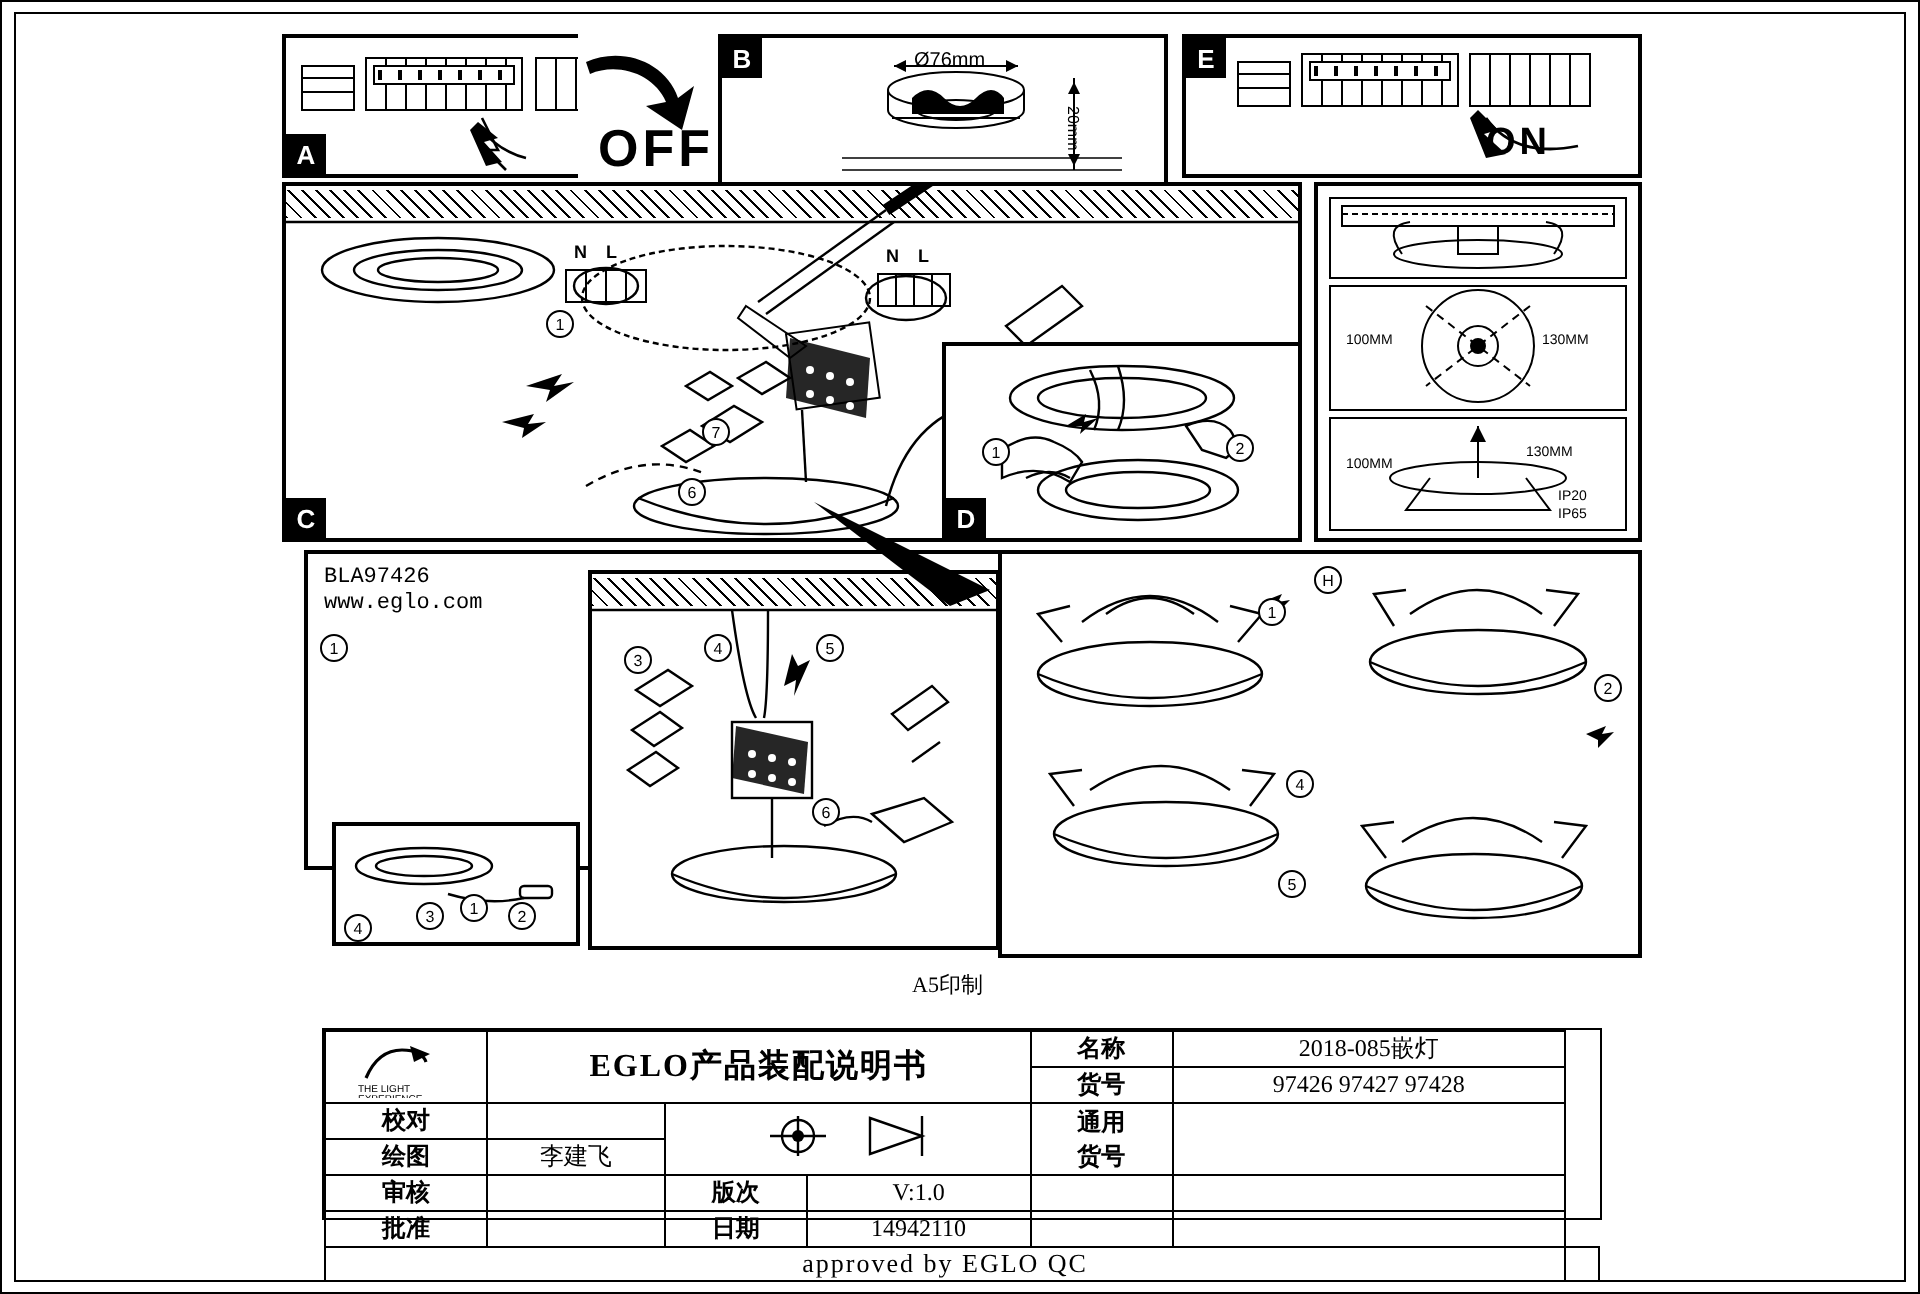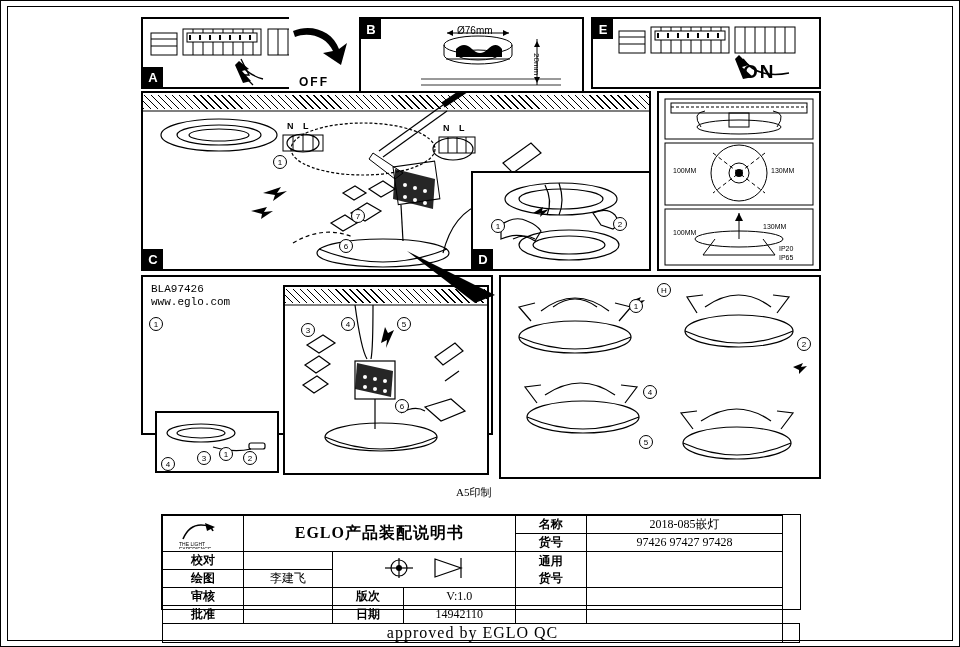--- a/index.html
+++ b/index.html
@@ -25,21 +25,21 @@
   .arrowtxt{font-family:"Liberation Sans",sans-serif;font-weight:bold;}
 
   
   .a5{position:absolute;left:455px;top:484px;font-size:11px;font-family:"Liberation Serif",serif;}
   .tb{position:absolute;left:160px;top:513px;width:640px;height:96px;border:1px solid #000;box-sizing:border-box;}
   .tb table{border-collapse:collapse;width:100%;height:100%;font-size:12px;}
   .tb td{border:1px solid #000;padding:0 4px;font-family:"Liberation Serif",serif;text-align:center;white-space:nowrap;}
   .logo-cell{width:72px;}
   .big{font-size:16px;font-weight:bold;letter-spacing:1px;}
   .lbl{width:62px;text-align:center;font-weight:bold;}
-  .approved{text-align:left;font-family:"Liberation Mono",monospace;font-size:16px;letter-spacing:1px;}
+  .approved{text-align:left;font-family:"Liberation Mono",monospace;font-size:13px;letter-spacing:1px;}
   .mono{font-family:"Liberation Mono",monospace;margin-left:16px;}
   .logo{display:flex;align-items:center;justify-content:center;height:100%;}
   .logo svg{display:block;}
   .bla{position:absolute;font-family:"Liberation Mono",monospace;font-size:11px;line-height:13px;}
 </style>
 </head>
 <body>
 
 <div class="page">
  <div class="sheet"></div>
@@ -86,21 +86,21 @@
         <path d="M96 44 C 104 54, 112 58, 120 60" stroke-width="1.3"></path>
       </g>
       <path d="M96 42 L106 50 L99 52 L108 62 L100 64 L92 46 Z" fill="#000"></path>
     </svg>
   </div>
 
   <div class="panel" style="left:148px;top:8px;width:65px;height:72px;border:none;">
     <svg width="65" height="72" viewBox="0 0 65 72" style="position:absolute;left:0;top:0;">
       <path d="M4 14 C 22 6, 44 14, 50 32 L58 26 L52 48 L34 36 L44 34 C 38 20, 20 14, 6 20 Z" fill="#000"></path>
     </svg>
-    <div class="wt arrowtxt" style="left:10px;top:58px;font-size:12px;letter-spacing:2px;">OFF</div>
+    <div class="wt arrowtxt" style="left:10px;top:42px;font-size:26px;letter-spacing:2px;">OFF</div>
   </div>
 
   <div class="panel" style="left:218px;top:8px;width:225px;height:80px;">
     <div class="cornerlabel" style="left:0;top:0;">B</div>
     <div class="wt" style="left:96px;top:6px;font-size:10px;">Ø76mm</div>
     <svg width="221" height="76" viewBox="0 0 221 76" style="position:absolute;left:0;top:0;">
       <g fill="none" stroke="#000" stroke-width="1">
         <line x1="86" y1="14" x2="148" y2="14"></line>
         <path d="M86 14 l6 -3 v6 z" fill="#000" stroke="none"></path>
         <path d="M148 14 l-6 -3 v6 z" fill="#000" stroke="none"></path>
@@ -290,21 +290,21 @@
       </g>
     </svg>
     <div class="wt" style="left:14px;top:74px;font-size:7px;">100MM</div>
     <div class="wt" style="left:112px;top:74px;font-size:7px;">130MM</div>
     <div class="wt" style="left:14px;top:136px;font-size:7px;">100MM</div>
     <div class="wt" style="left:104px;top:130px;font-size:7px;">130MM</div>
     <div class="wt" style="left:120px;top:152px;font-size:7px;">IP20</div>
     <div class="wt" style="left:120px;top:161px;font-size:7px;">IP65</div>
   </div>
 
-  <div class="panel" style="left:0;top:266px;width:352px;height:160px;">
+  <div class="panel" style="left:11px;top:266px;width:352px;height:160px;">
     <div class="bla" style="left:8px;top:6px;">
       <span>BLA97426</span><br>
       <span>www.eglo.com</span>
     </div>
     <div class="panel" style="left:140px;top:8px;width:206px;height:190px;">
       <div class="hatch hatchband" style="top:2px;"></div>
       <svg width="202" height="186" viewBox="0 0 202 186" style="position:absolute;left:0;top:0;">
         <g fill="none" stroke="#000" stroke-width="1.2">
           <line x1="0" y1="18" x2="202" y2="18"></line>
           <path d="M70 18 q6 44 12 54"></path>

